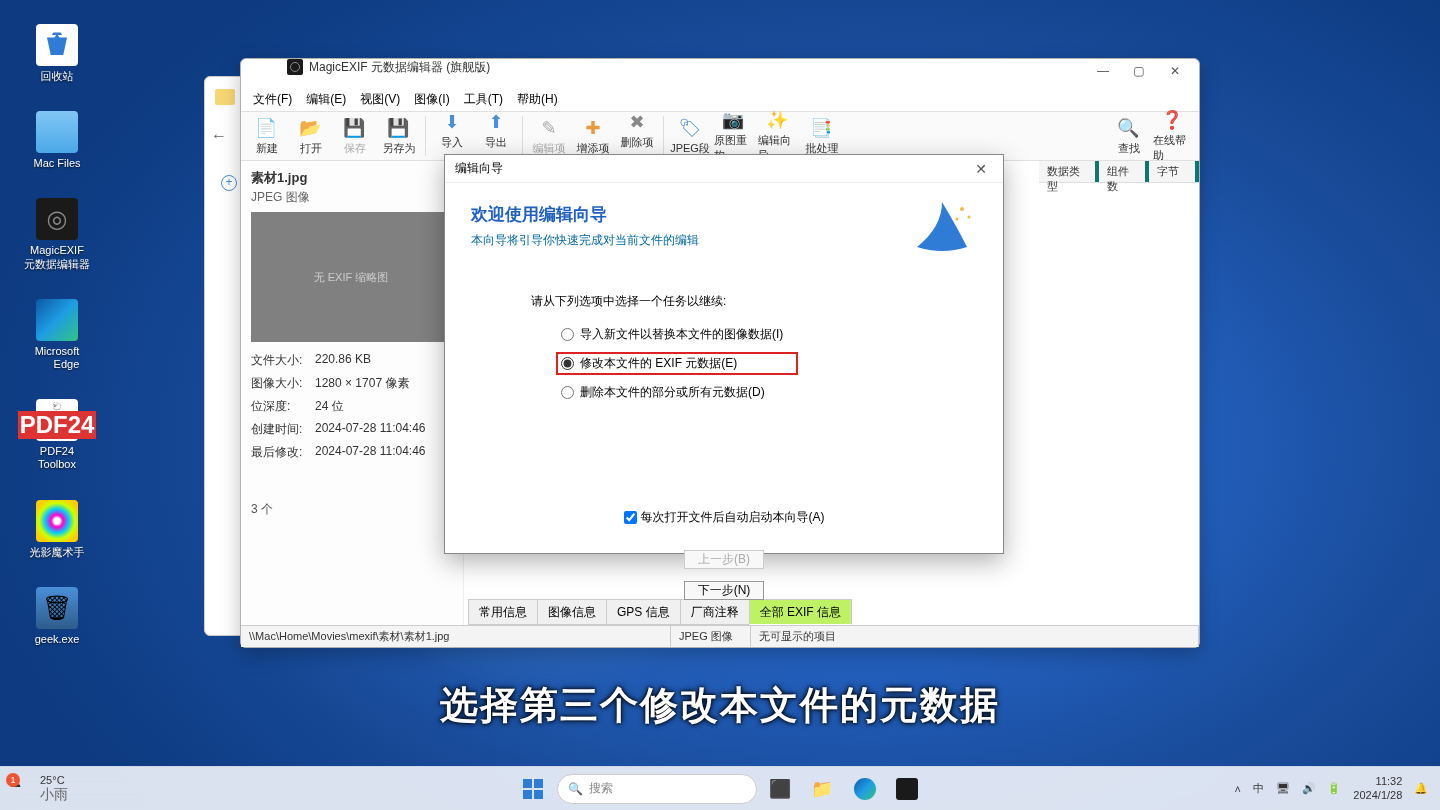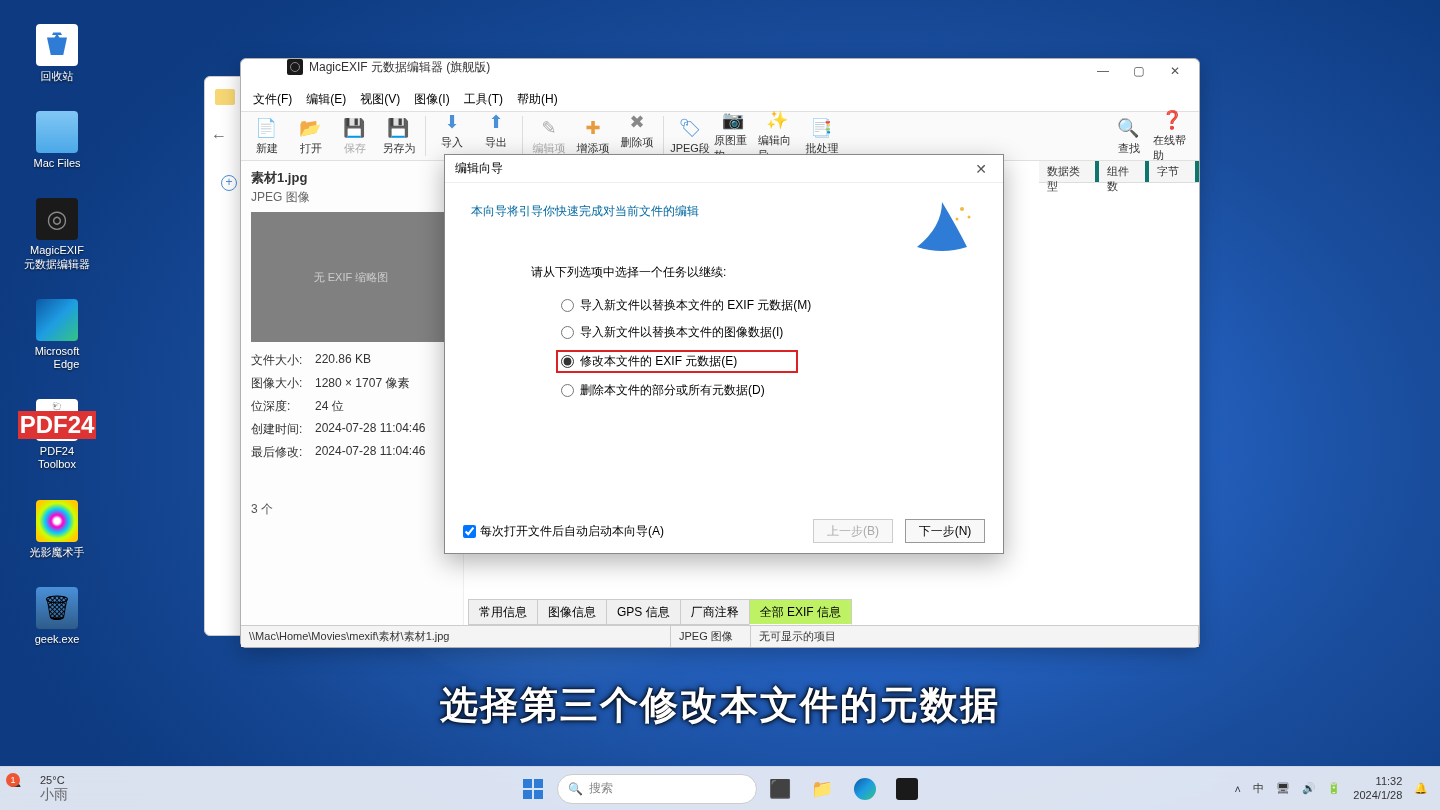--- a/index.html
+++ b/index.html
@@ -76,21 +76,21 @@
 .wizard .wiz-close { width:24px; text-align:center; font-size:14px; color:#555; cursor:pointer; }
 .wizard .wiz-body { flex:1; padding:20px 26px 10px 26px; position:relative; }
 .wizard .wiz-welcome { color:#2060c0; font-size:17px; font-weight:bold; margin-bottom:6px; }
 .wizard .wiz-sub { color:#0369a1; margin-bottom:44px; }
 .wizard .wiz-hat { position:absolute; right:26px; top:14px; width:70px; height:60px; }
 .wizard .wiz-prompt { margin-left:60px; margin-bottom:16px; }
 .wizard .wiz-options { margin-left:90px; display:flex; flex-direction:column; gap:10px; }
 .wizard .wiz-opt { display:flex; align-items:center; gap:6px; }
 .wizard .wiz-opt input { accent-color: #333; }
 .wizard .wiz-opt.highlighted { outline:2px solid #d22; outline-offset:-1px; padding:2px 4px; margin-left:-4px; width:240px; }
-.wizard .wiz-footer { height:44px; border-top:0; display:flex; align-items:center; padding:0 18px; gap:12px; }
+.wizard .wiz-footer { height:44px; border-top:0; display:flex; align-items:center; padding:0 18px; gap:12px;flex-direction:column; }
 .wizard .wiz-footer .chk { display:flex; align-items:center; gap:4px; }
 .wizard .wiz-footer .spacer { flex:1; }
 .wizard .wiz-btn { width:80px; height:24px; border:1px solid #999; background:#f8f8f8; font-size:12px; }
 .wizard .wiz-btn:disabled { color:#aaa; border-color:#ccc; }
 
 
 .caption { position:absolute; left:50%; top:680px; transform:translateX(-50%); font-size:38px; font-weight:bold; color:#fff; text-shadow:0 0 6px #000, 0 0 3px #000, -1px -1px 2px #1a4e9e, 1px 1px 2px #1a4e9e; letter-spacing:2px; }
 
 
 .taskbar { position:absolute; bottom:0; left:0; right:0; height:44px; background:rgba(235,240,248,.92); backdrop-filter:blur(10px); border-top:1px solid rgba(0,0,0,.05); display:flex; align-items:center; }
@@ -289,33 +289,30 @@
   </div>
 </div>
 
 <div class="wizard">
   <div class="wiz-title">
     <span>编辑向导</span>
     <span class="spacer"></span>
     <span class="wiz-close">✕</span>
   </div>
   <div class="wiz-body">
+    <div class="wiz-welcome">欢迎使用编辑向导</div>
     <div class="wiz-sub">本向导将引导你快速完成对当前文件的编辑</div>
     <svg class="wiz-hat" viewBox="0 0 70 60">
       <path fill="#2e7cd6" d="M10 50 Q35 30 35 5 Q50 30 60 50 Q35 58 10 50Z"></path>
       <circle cx="55" cy="12" r="2" fill="#f5b742"></circle>
         <circle cx="62" cy="20" r="1.5" fill="#f5b742"></circle>
         <circle cx="50" cy="22" r="1.5" fill="#f5b742"></circle>
     </svg>
     <div class="wiz-prompt">请从下列选项中选择一个任务以继续:</div>
     <div class="wiz-options">
-      <label class="wiz-opt">
-          <input type="radio" name="w" style="">
-          <span>导入新文件以替换本文件的 EXIF 元数据(M)</span>
-        </label>
       <label class="wiz-opt">
           <input type="radio" name="w" style="">
           <span>导入新文件以替换本文件的图像数据(I)</span>
         </label>
       <label class="wiz-opt highlighted">
           <input type="radio" name="w" checked="" style="">
           <span>修改本文件的 EXIF 元数据(E)</span>
         </label>
       <label class="wiz-opt">
           <input type="radio" name="w" style="">

